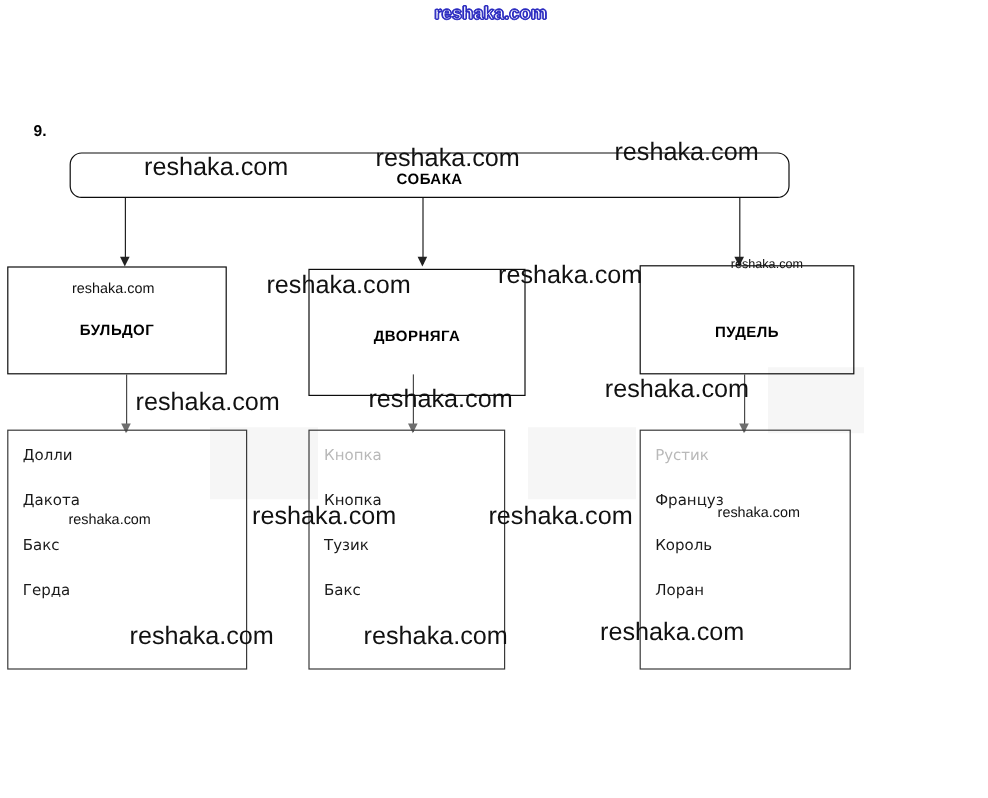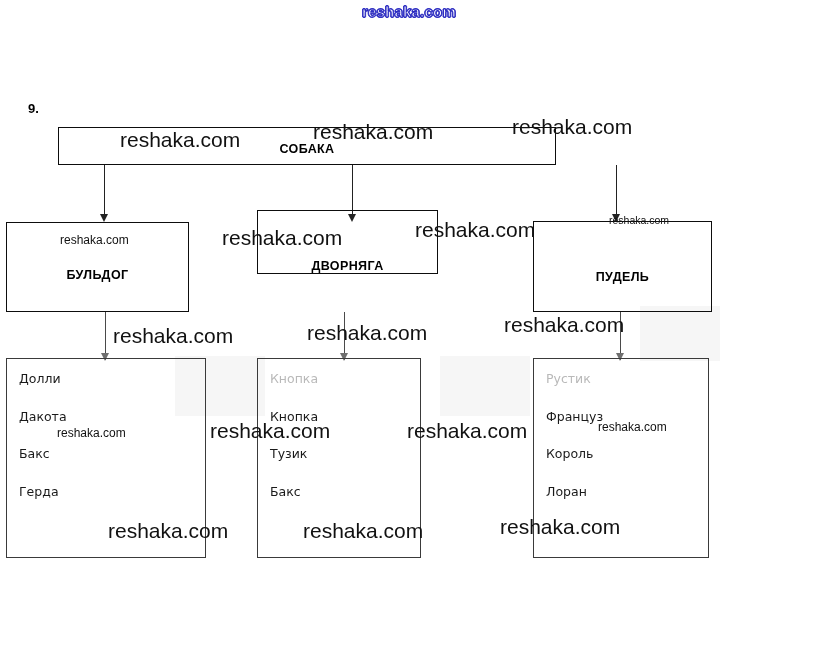--- a/index.html
+++ b/index.html
@@ -132,38 +132,38 @@
 <div id="canvas">
 
   <div class="smudge" style="left:175px;top:356px;width:90px;height:60px;"></div>
   <div class="smudge" style="left:440px;top:356px;width:90px;height:60px;"></div>
   <div class="smudge" style="left:640px;top:306px;width:80px;height:55px;"></div>
 
   <div class="wm-top">reshaka.com</div>
 
   <div class="task-num">9.</div>
 
-  <div class="box" style="left:58px;top:127px;width:498px;height:38px;">
+  <div class="box" style="left:58px;top:127px;width:600px;height:38px;border-radius:10px;">
     <div class="box-title" style="top:14px;">СОБАКА</div>
   </div>
 
   <div class="conn dark" style="left:104px;top:165px;height:55px;"></div>
   <div class="arrow-head" style="left:100px;top:214px;"></div>
 
   <div class="conn dark" style="left:352px;top:165px;height:55px;"></div>
   <div class="arrow-head" style="left:348px;top:214px;"></div>
 
   <div class="conn dark" style="left:616px;top:165px;height:55px;"></div>
   <div class="arrow-head" style="left:612px;top:214px;"></div>
 
   <div class="box" style="left:6px;top:222px;width:183px;height:90px;">
     <div class="box-title" style="top:45px;">БУЛЬДОГ</div>
   </div>
 
-  <div class="box" style="left:257px;top:210px;width:181px;height:64px;">
+  <div class="box" style="left:257px;top:224px;width:181px;height:106px;">
     <div class="box-title" style="top:48px;">ДВОРНЯГА</div>
   </div>
 
   <div class="box" style="left:533px;top:221px;width:179px;height:91px;">
     <div class="box-title" style="top:48px;">ПУДЕЛЬ</div>
   </div>
 
   <div class="conn" style="left:105px;top:312px;height:48px;"></div>
   <div class="arrow-head grey" style="left:101px;top:353px;"></div>
 

